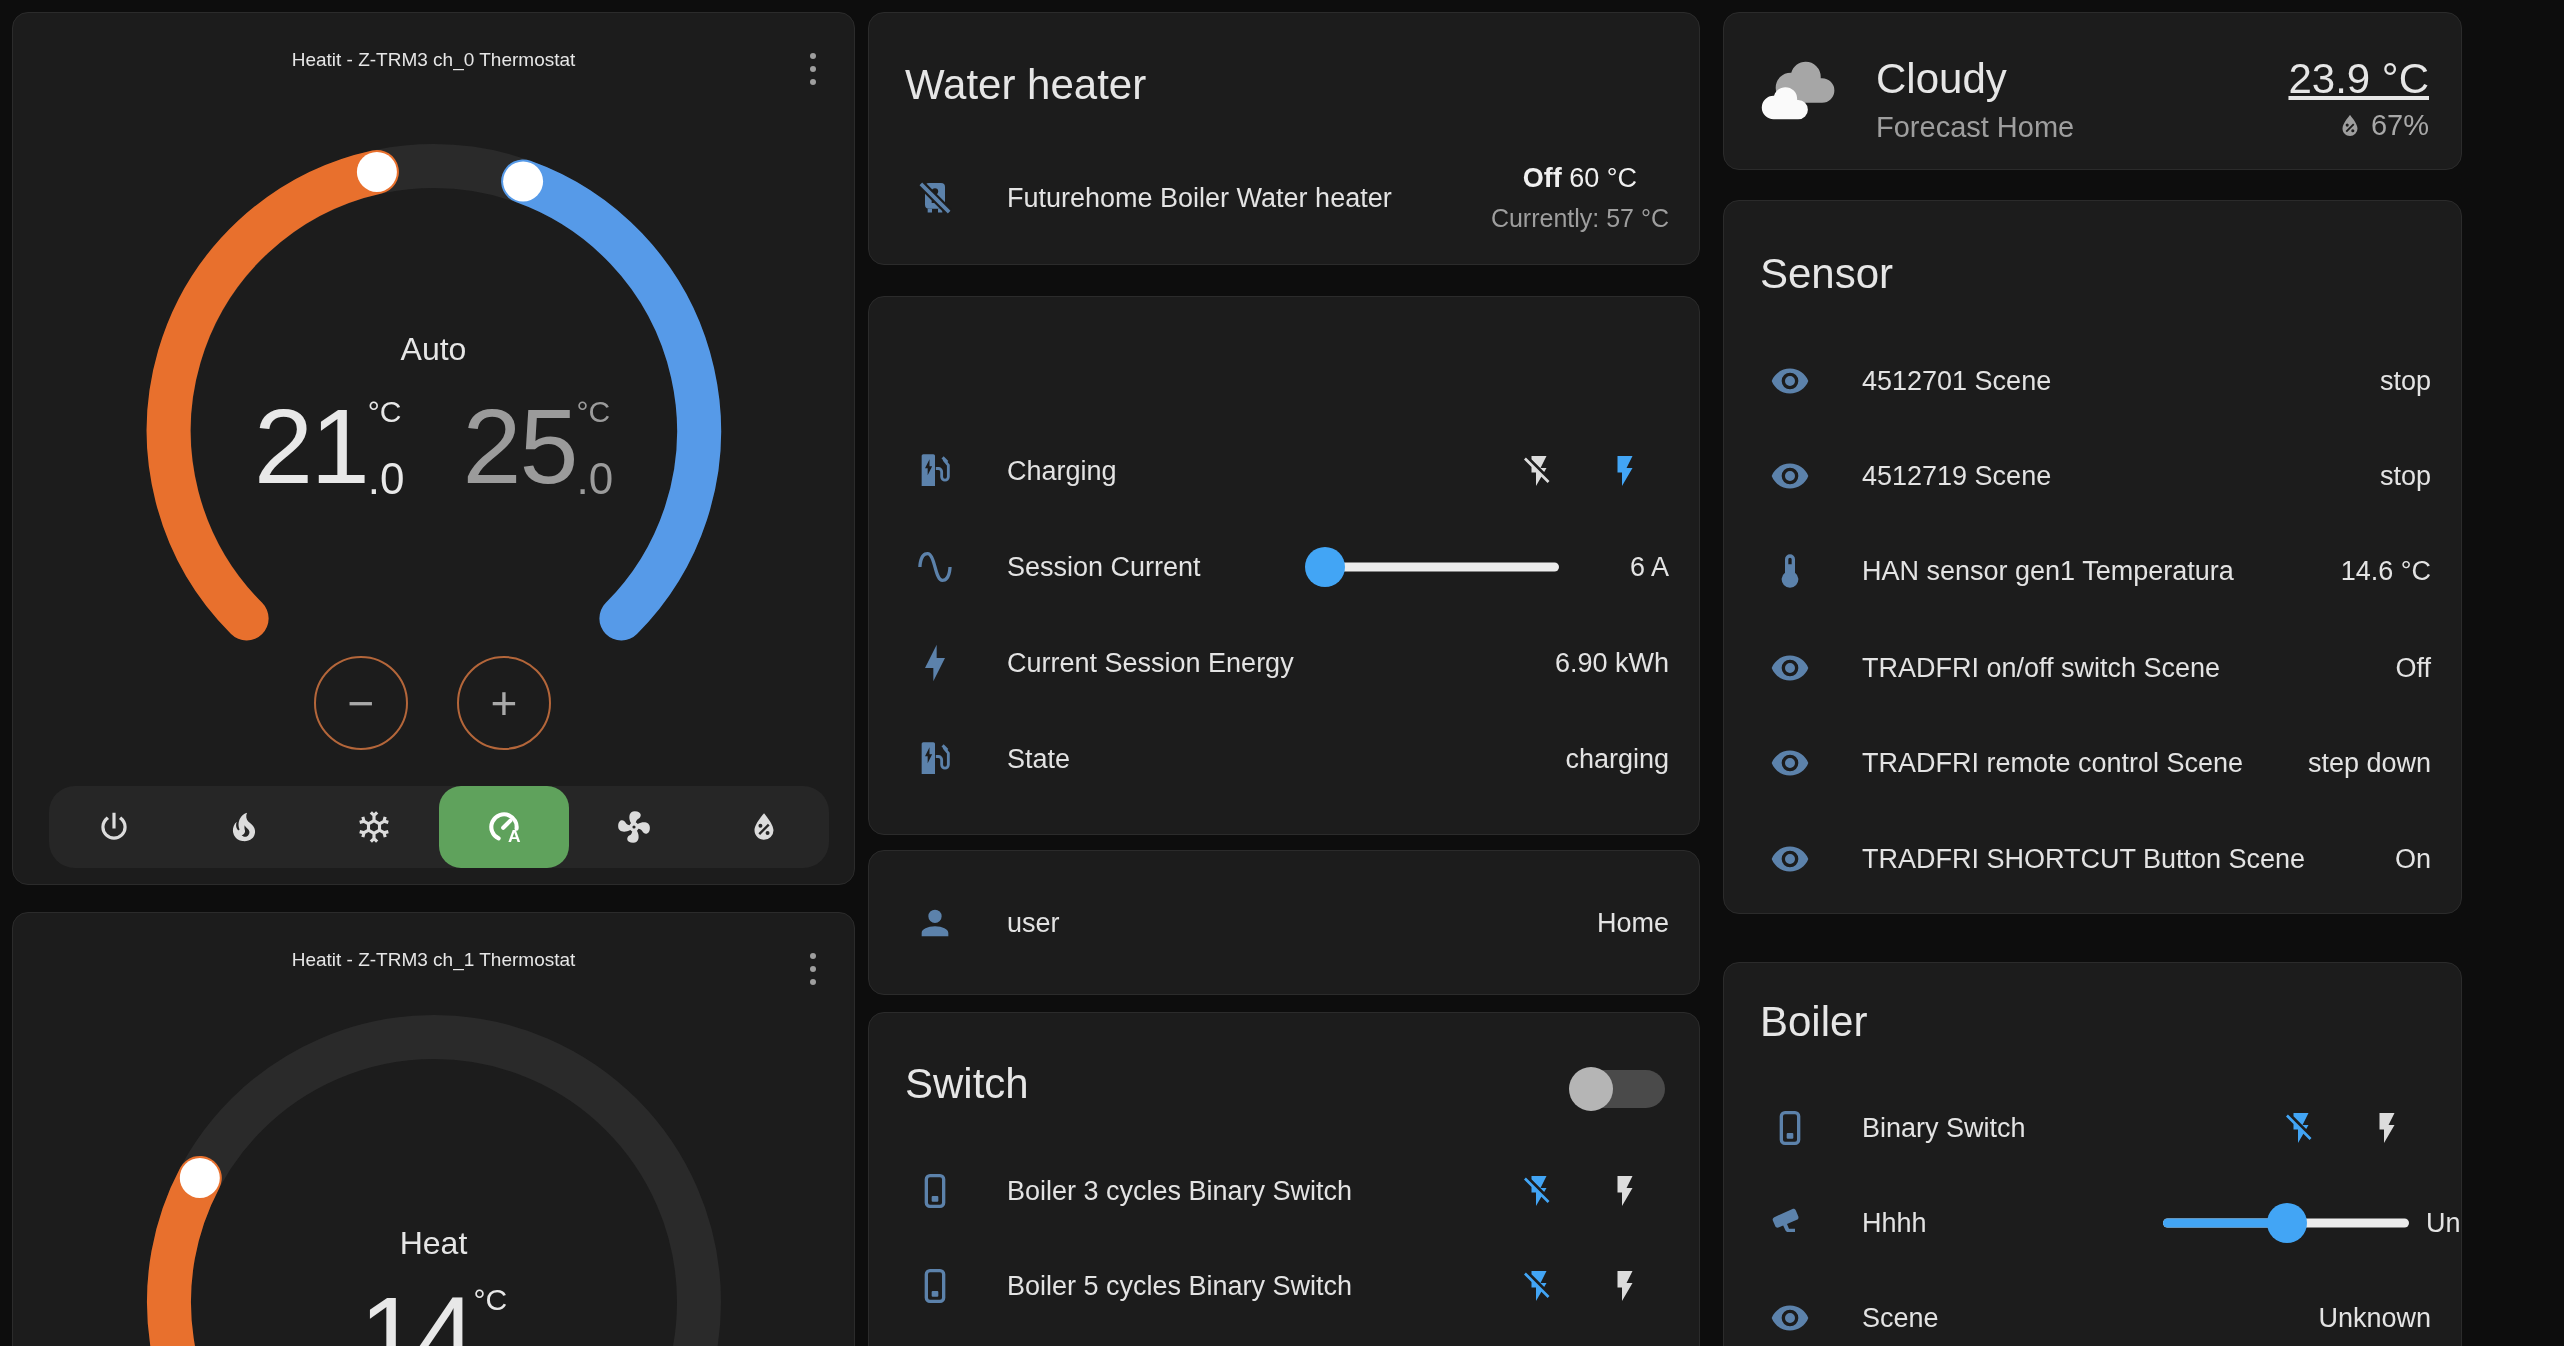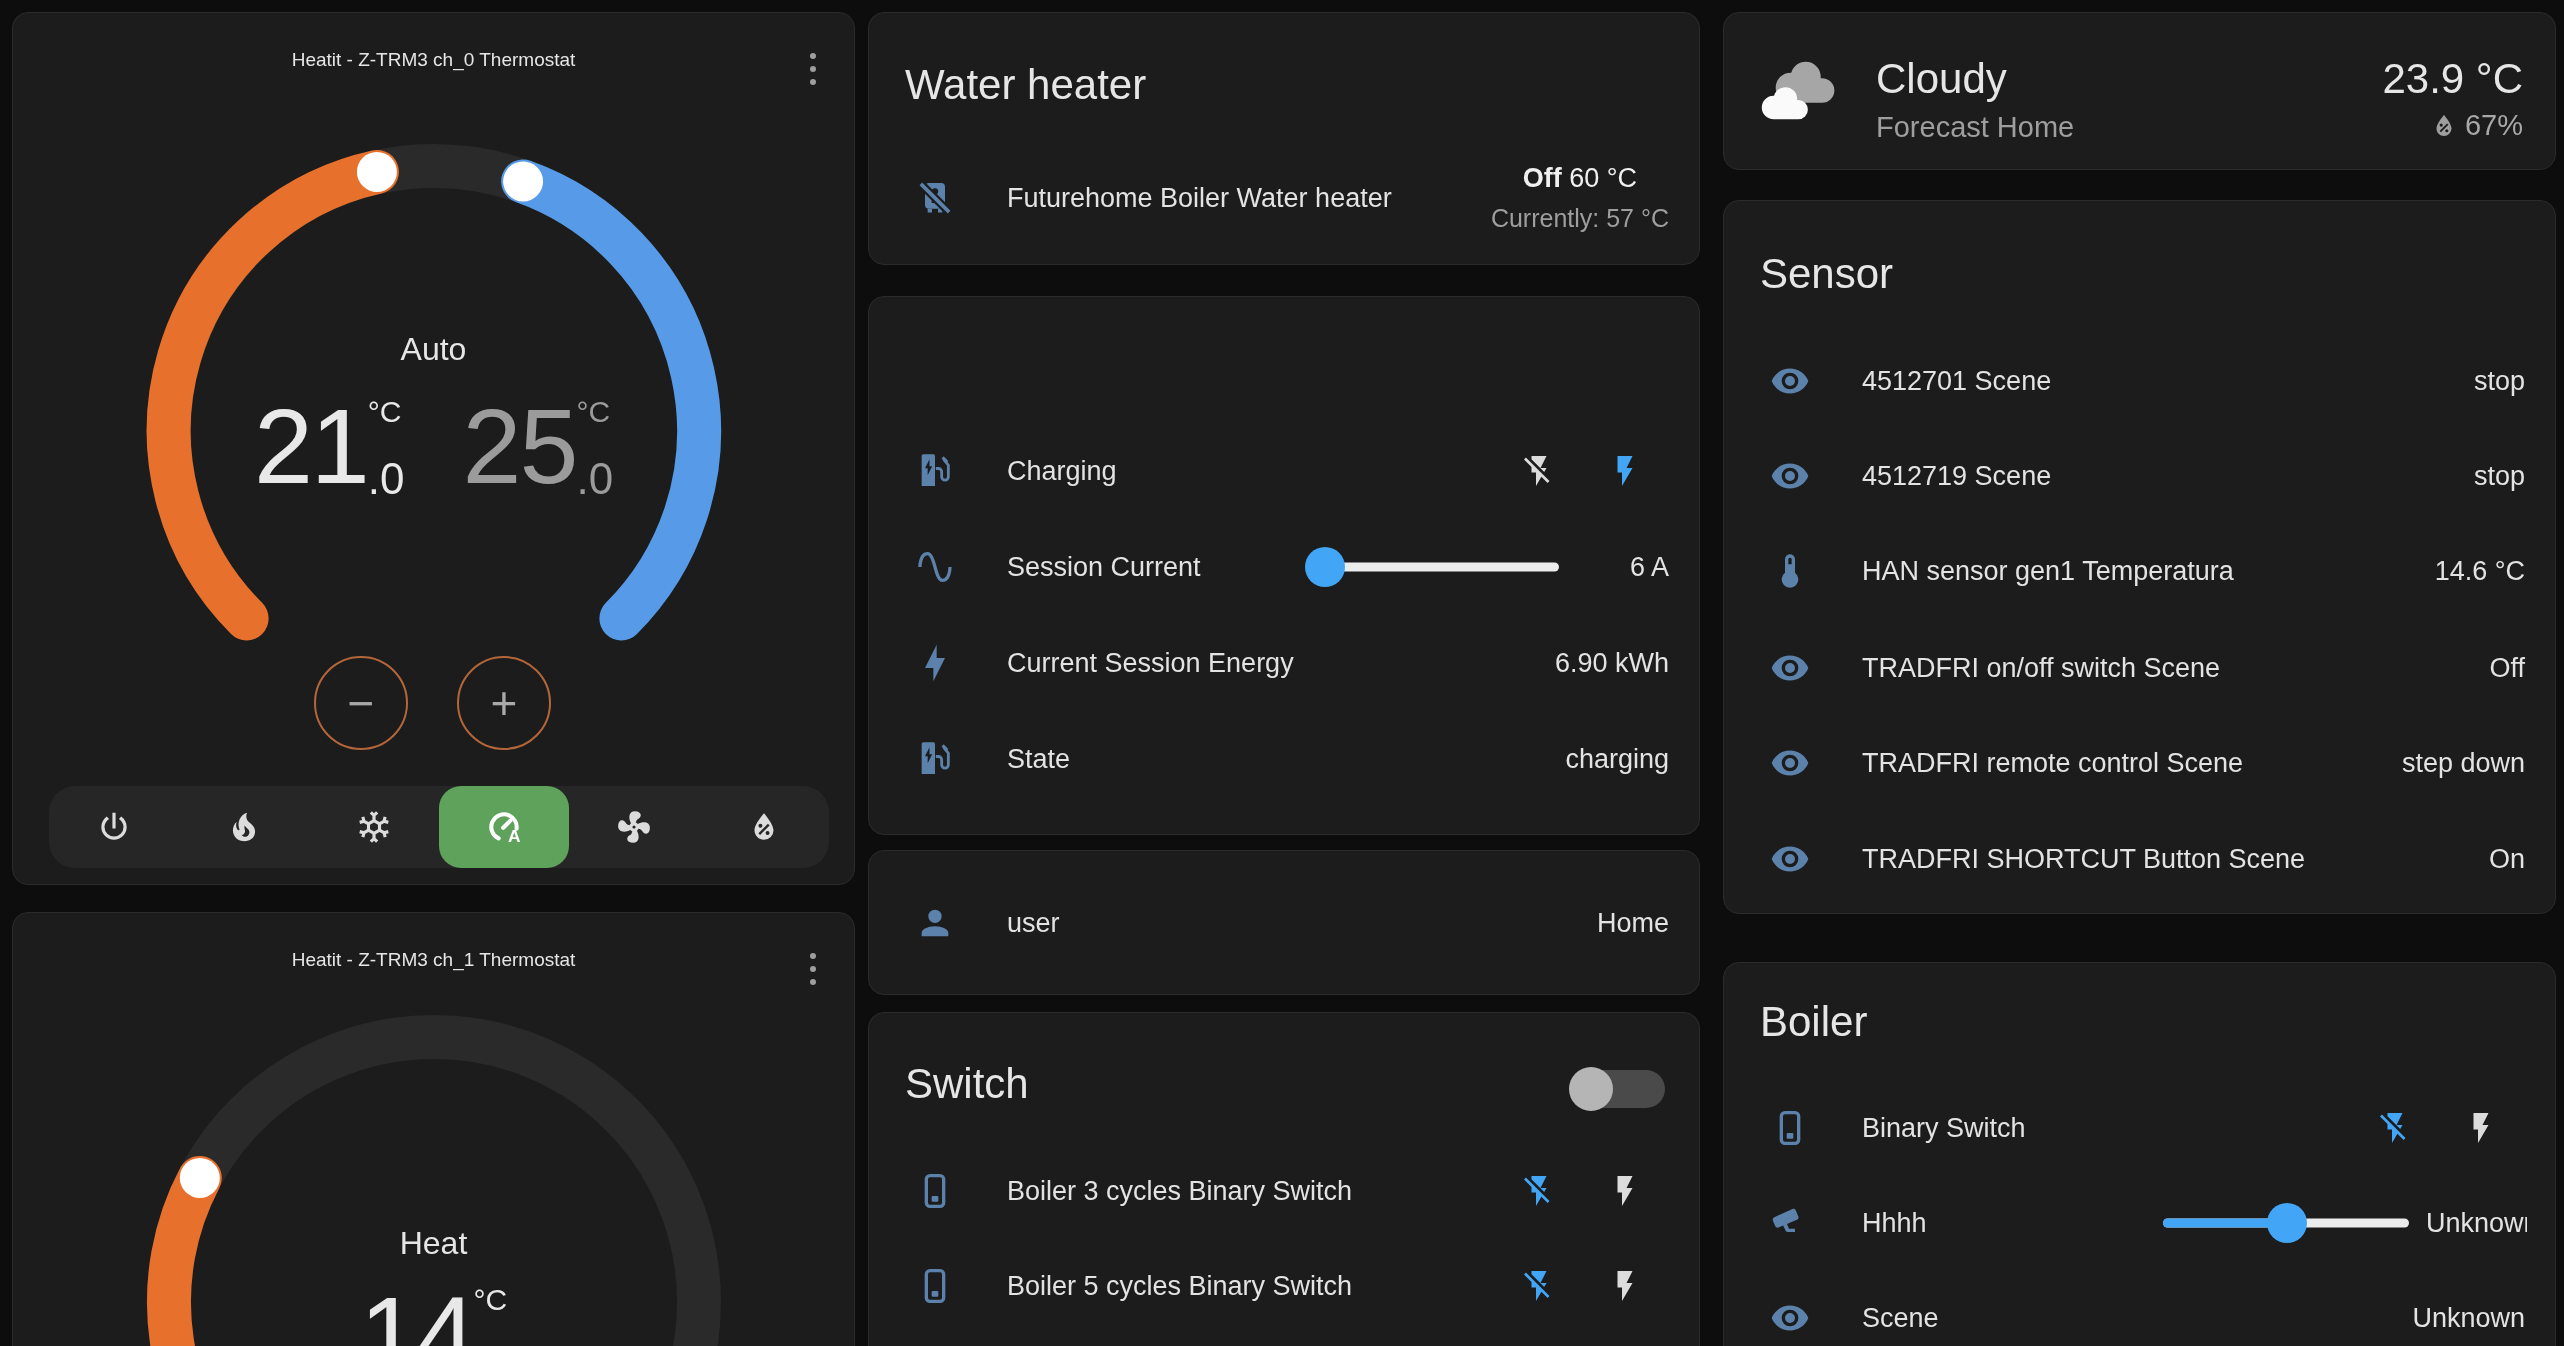--- a/index.html
+++ b/index.html
@@ -3,21 +3,21 @@
 <meta charset="utf-8">
 <style>
   html,body{margin:0;padding:0;background:#0d0d0d;}
   #viewport{position:relative;width:2564px;height:1346px;background:#0d0d0d;overflow:hidden;
     font-family:"Liberation Sans", sans-serif;color:#e3e3e3;}
   .card{position:absolute;background:#1c1c1c;border:1px solid #2b2b2b;border-radius:16px;box-sizing:border-box;overflow:hidden;}
   .card-title{position:absolute;left:36px;font-size:42px;font-weight:400;color:#e6e6e6;white-space:nowrap;}
   
   .col-left{left:12px;width:843px;}
   .col-mid{left:868px;width:832px;}
-  .col-right{left:1723px;width:833px;}
+  .col-right{left:1723px;width:739px;}
   
   .thermo-title{position:absolute;top:36px;left:0;width:100%;text-align:center;font-size:19px;color:#e6e6e6;}
   .menu-dots{position:absolute;right:38px;top:40px;display:flex;flex-direction:column;gap:7px;cursor:pointer;}
   .menu-dots i{width:6px;height:6px;border-radius:50%;background:#9e9e9e;}
   .dial-svg{position:absolute;left:0;top:0;}
   .mode-label{position:absolute;left:0;width:100%;text-align:center;font-size:32px;font-weight:500;color:#e6e6e6;}
   .temps{position:absolute;left:0;width:100%;display:flex;justify-content:center;gap:58px;}
   .temp-group{display:flex;align-items:flex-start;}
   .temp-big{font-size:106px;line-height:1;letter-spacing:-2px;}
   .temp-side{display:flex;flex-direction:column;justify-content:space-between;height:104px;padding-top:4px;}
@@ -52,21 +52,21 @@
   .wh-line1 b{font-weight:700;}
   .wh-line2{font-size:25px;color:#9e9e9e;margin-top:10px;white-space:nowrap;}
   
   .toggle{position:absolute;right:34px;top:54px;width:96px;height:44px;cursor:pointer;}
   .toggle .tr{position:absolute;left:16px;right:0;top:3px;height:38px;border-radius:19px;background:#4a4a4a;}
   .toggle .th{position:absolute;left:0;top:0;width:44px;height:44px;border-radius:50%;background:#b5b5b5;}
   
   .weather-icon{position:absolute;left:34px;top:40px;width:78px;height:78px;}
   .weather-cond{position:absolute;left:152px;top:42px;font-size:42px;color:#e6e6e6;}
   .weather-sub{position:absolute;left:152px;top:98px;font-size:29px;color:#9e9e9e;}
-  .weather-temp{position:absolute;right:32px;top:42px;font-size:42px;color:#e6e6e6;}
+  .weather-temp{position:absolute;right:32px;top:42px;font-size:42px;color:#e6e6e6;text-decoration:underline;}
   .weather-hum{position:absolute;right:32px;top:96px;display:flex;align-items:center;gap:6px;font-size:29px;color:#a8a8a8;}
   .weather-hum svg{width:30px;height:30px;color:#9e9e9e;}
   .clipval{overflow:hidden;}
 </style>
 </head>
 <body>
 
 <svg width="0" height="0" style="position:absolute">
   <defs>
     <symbol id="i-eye" viewBox="0 0 24 24">

